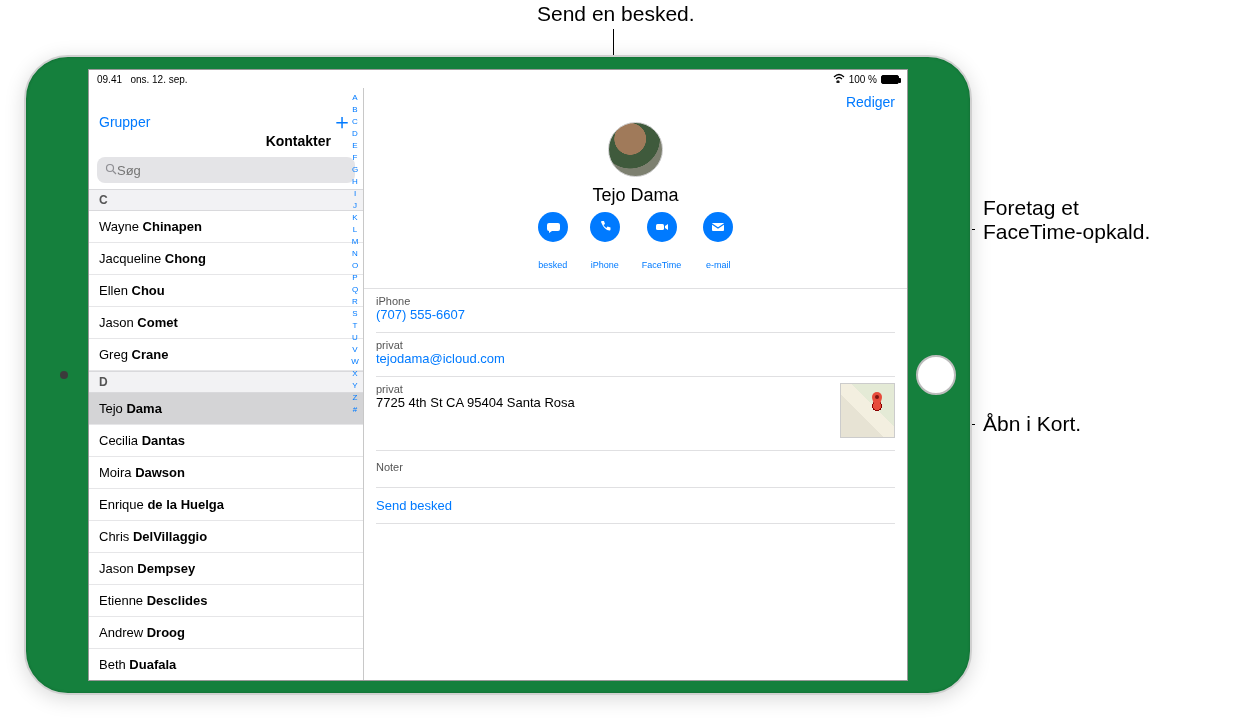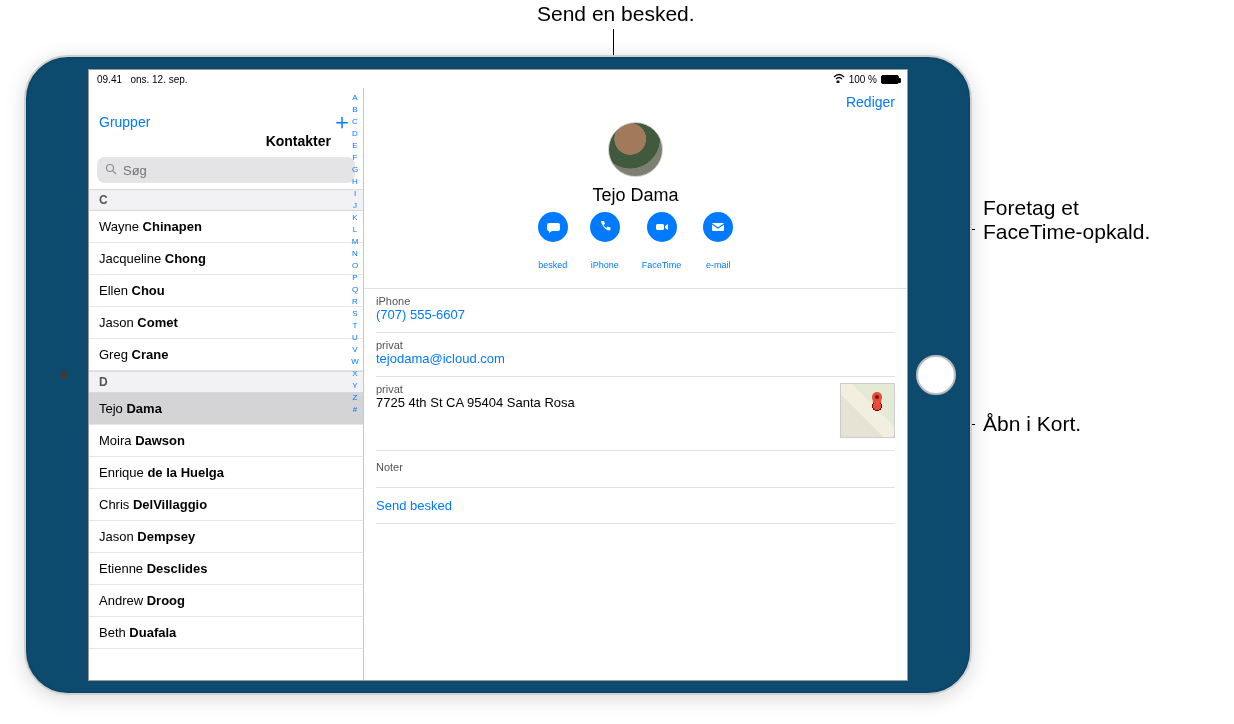--- a/index.html
+++ b/index.html
@@ -11,21 +11,21 @@
     position: relative;
     overflow: hidden;
   }
 
   
   .device {
     position: absolute;
     left: 24px; top: 55px;
     width: 948px; height: 640px;
     border-radius: 44px;
-    background: #0c4a6e;
+    background: #15803d;
     border: 2px solid #d0d0d0;
     box-shadow: 0 4px 20px rgba(0,0,0,0.15), inset 0 0 3px rgba(0,0,0,0.2);
   }
   .camera-dot {
     position: absolute; left: 34px; top: 50%; transform: translateY(-50%);
     width: 8px; height: 8px; background: #3b3b3b; border-radius: 50%;
   }
   .home-button {
     position: absolute; right: 14px; top: 50%; transform: translateY(-50%);
     width: 40px; height: 40px; border: 2px solid #bcbcbc; border-radius: 50%;
@@ -70,21 +70,21 @@
     font-size: 14px;
   }
   .link-blue { color: #007aff; }
   .sidebar-title { font-weight: 600; font-size: 14px; flex: 1; text-align: right; margin-top: 39px; }
   .add-plus { color: #007aff; font-size: 22px; font-weight: 300; line-height: 18px; }
 
   .search-box {
     margin: 4px 8px 6px 8px;
     background: #e4e4e7; border-radius: 8px;
     height: 26px; display: flex; align-items: center;
-    padding: 8px 8px; gap: 6px; color: #7a7a7e; font-size: 13px;
+    padding: 8px 8px; color: #7a7a7e; font-size: 13px;
   }
   .search-input {
     border: none; background: transparent; outline: none; width: 100%;
     font-size: 13px; color: #555;
   }
 
   .list-wrap { flex: 1; overflow: hidden; position: relative; }
   .section-hdr {
     background: #f2f2f4; color: #555; font-weight: 600;
     font-size: 12px; padding: 3px 10px; border-top: 1px solid #d9d9dc;
@@ -213,20 +213,21 @@
 
         <div class="list-wrap" id="contacts-list">
             <div class="section-hdr">C</div>
             <div class="contact-row"><span class="first">Wayne </span><span class="last">Chinapen</span></div>
             <div class="contact-row"><span class="first">Jacqueline </span><span class="last">Chong</span></div>
             <div class="contact-row"><span class="first">Ellen </span><span class="last">Chou</span></div>
             <div class="contact-row"><span class="first">Jason </span><span class="last">Comet</span></div>
             <div class="contact-row"><span class="first">Greg </span><span class="last">Crane</span></div>
             <div class="section-hdr">D</div>
             <div class="contact-row selected"><span class="first">Tejo </span><span class="last">Dama</span></div>
+            <div class="contact-row"><span class="first">Cecilia </span><span class="last">Dantas</span></div>
             <div class="contact-row"><span class="first">Moira </span><span class="last">Dawson</span></div>
             <div class="contact-row"><span class="first">Enrique </span><span class="last">de la Huelga</span></div>
             <div class="contact-row"><span class="first">Chris </span><span class="last">DelVillaggio</span></div>
             <div class="contact-row"><span class="first">Jason </span><span class="last">Dempsey</span></div>
             <div class="contact-row"><span class="first">Etienne </span><span class="last">Desclides</span></div>
             <div class="contact-row"><span class="first">Andrew </span><span class="last">Droog</span></div>
             <div class="contact-row"><span class="first">Beth </span><span class="last">Duafala</span></div>
           </div>
 
         <div class="index-strip" id="index-strip">

